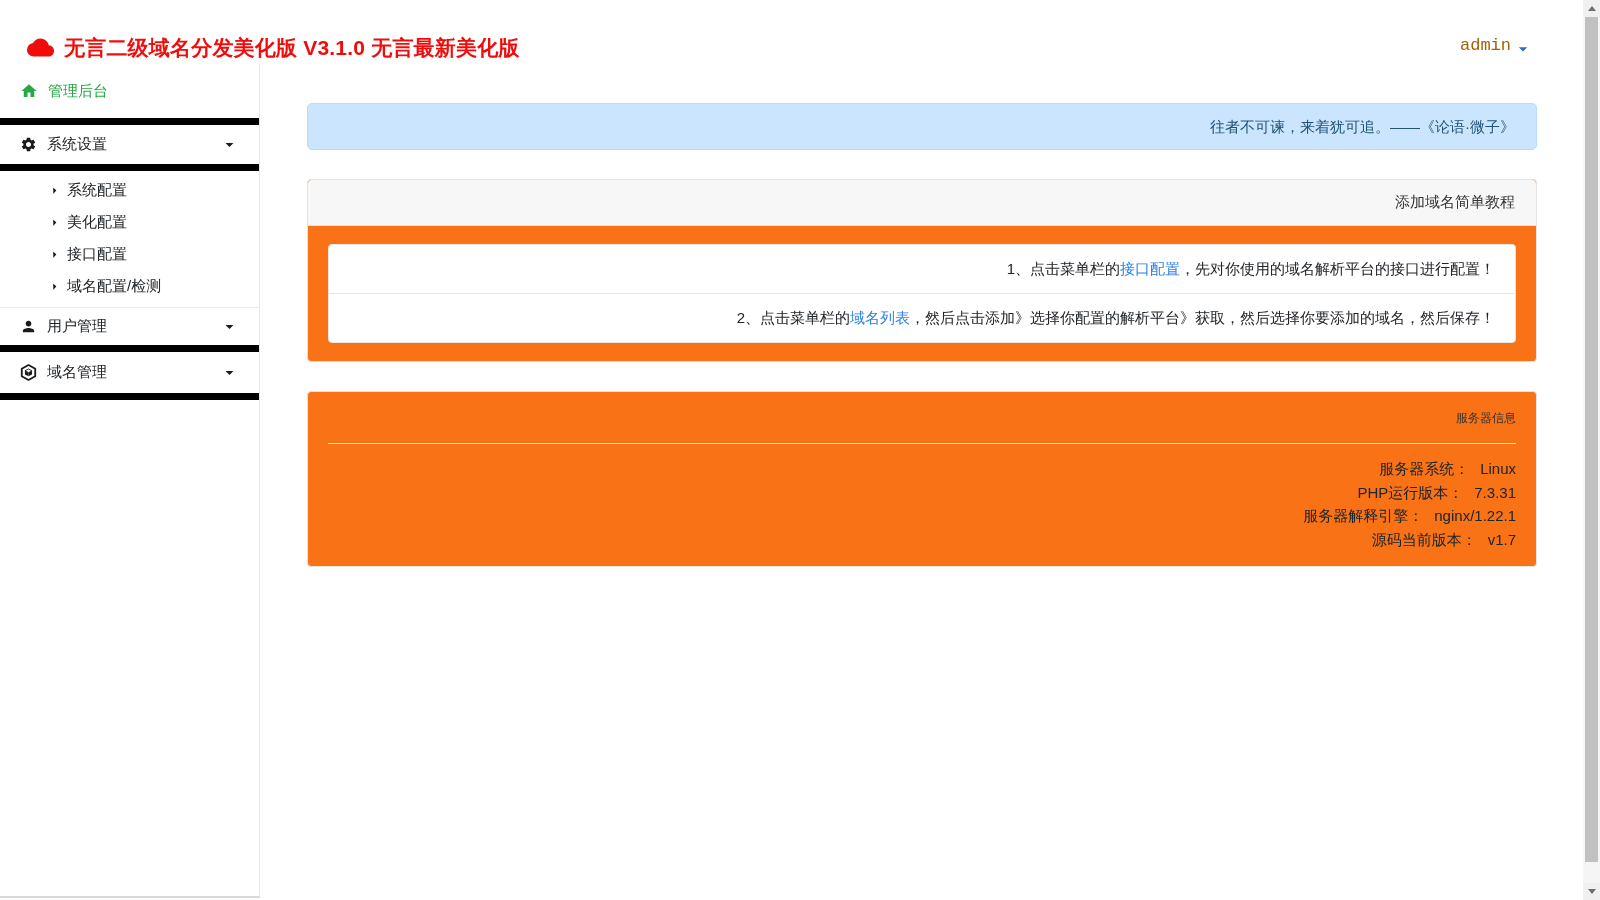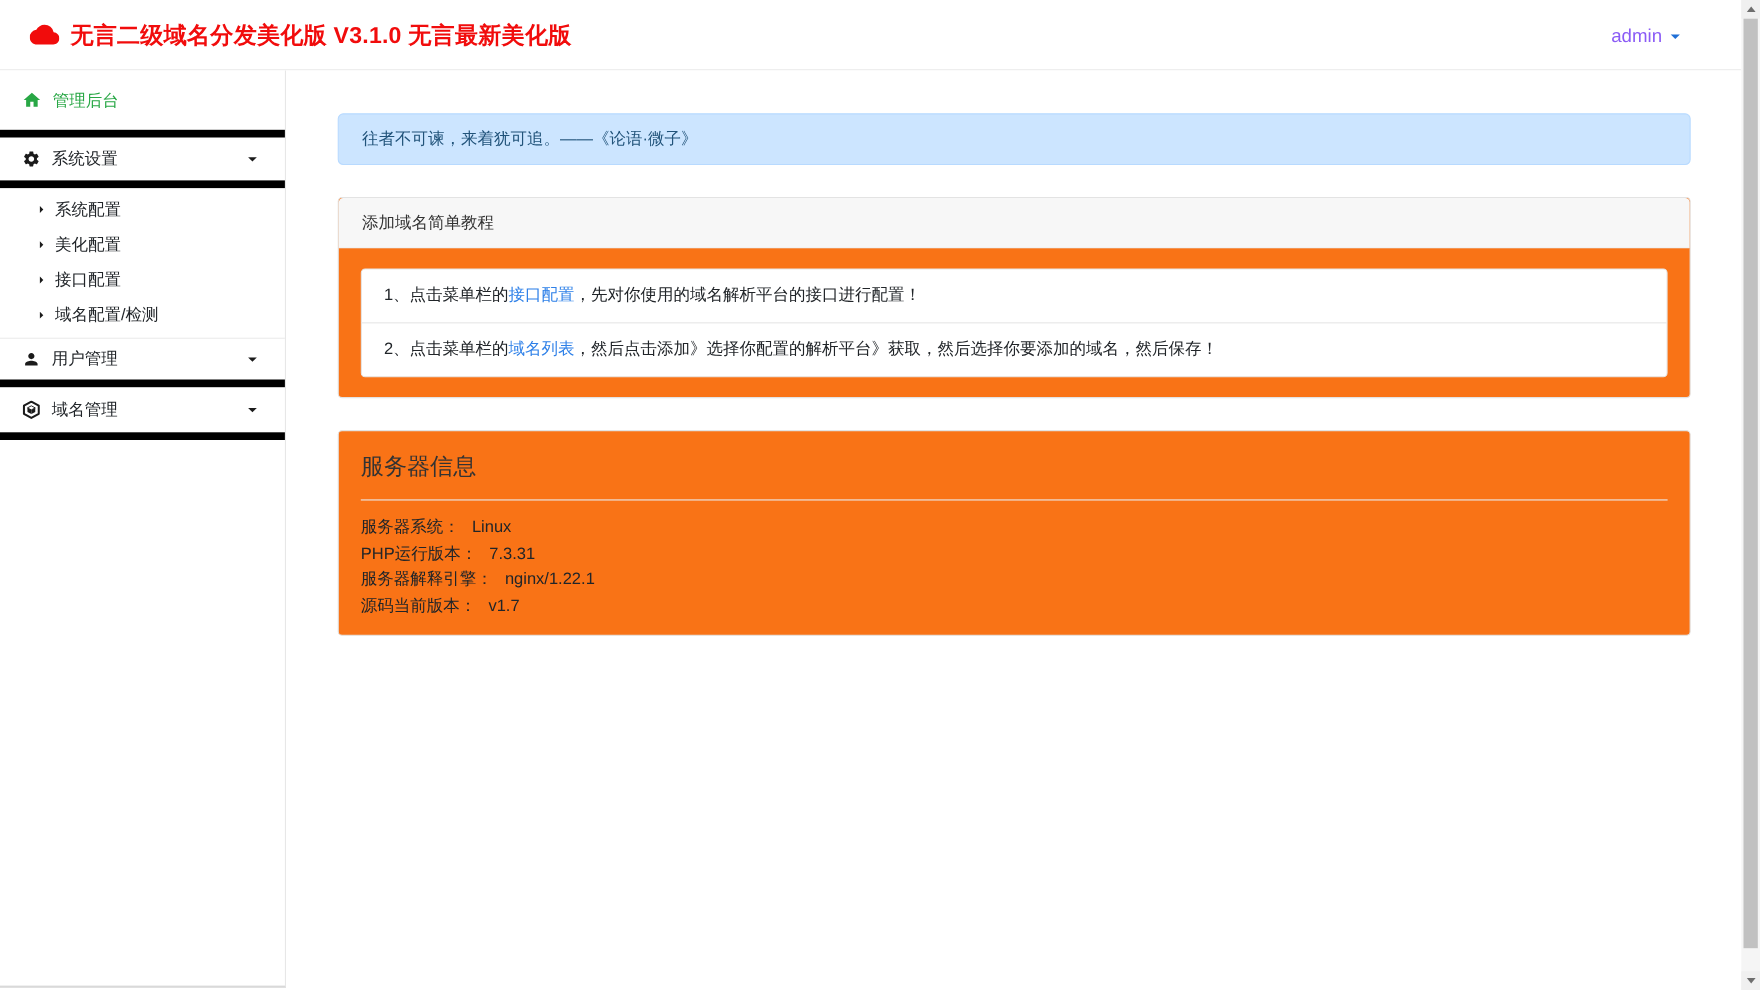--- a/index.html
+++ b/index.html
@@ -7,29 +7,29 @@
   body {
     font-family: "Liberation Sans", "DejaVu Sans", sans-serif;
     background: #ffffff;
     color: #212529;
     position: relative;
   }
   a { text-decoration: none; cursor: pointer; }
 
   
   .navbar {
-    position: absolute; top: 0; left: 0; right: 17px; height: 64px;
+    position: absolute; top: 16px; left: 0; right: 17px; height: 64px;
     background: #fff; border-bottom: 1px solid #e7e7e7;
     display: flex; align-items: center; justify-content: space-between;
     padding: 0 50px 0 27px;
   }
   .brand { display: flex; align-items: center; gap: 10px; cursor: pointer; }
   .brand-text { color: #f10c0c; font-weight: 700; font-size: 21px; letter-spacing: 0.2px; }
   .cloud-icon { fill: #f10c0c; width: 27px; height: 27px; }
-  .user-menu { display: flex; align-items: flex-end; gap: 2px; color: #8b5cf6; font-size: 17px; cursor: pointer; }
+  .user-menu { display: flex; align-items: flex-start; gap: 2px; color: #a16207; font-size: 17px; cursor: pointer; font-family: Liberation Mono, monospace; }
   .user-menu svg { fill: #1f6fd6; width: 20px; height: 20px; margin-top: 3px; }
 
   
   .sidebar {
     position: absolute; top: 64px; left: 0; width: 260px; height: 834px;
     background: #fff; border-right: 1px solid #e7e7e7; border-bottom: 2px solid #d9d9d9;
   }
   .side-item {
     display: flex; align-items: center; gap: 10px;
     padding: 0 20px; font-size: 15px; color: #212529; cursor: pointer;
@@ -38,28 +38,28 @@
   .side-item .mi { width: 17px; height: 17px; fill: #1b1b1b; flex: 0 0 auto; }
   .side-item .caret { margin-left: auto; width: 19px; height: 19px; fill: #1b1b1b; }
   .side-home { height: 61px; color: #28a745; }
   .side-home .mi { fill: #28a745; width: 18px; height: 18px; }
   .side-section-1 { height: 46px; }
   .side-section-2 { height: 44px; text-align: right; }
   .side-section-3 { height: 48px; justify-content: center; }
   .sub-list { padding: 3px 0 5px 0; border-bottom: 1px solid #ebebeb; }
   .sub-item {
     display: flex; align-items: center; gap: 5px;
-    height: 32px; padding-left: 30px; font-size: 15px; color: #212529; cursor: pointer;
+    height: 32px; padding-left: 30px; font-size: 15px; color: #212529; cursor: pointer; margin-left: 17px;
   }
   .sub-item svg { width: 15px; height: 15px; fill: #1b1b1b; }
 
   
   .main {
     position: absolute; left: 260px; top: 64px; right: 17px; bottom: 0;
-    padding: 39px 46px 0 47px; background: #fff;
+    padding: 39px 46px 0 47px; background: #fff; text-align: right;
   }
   .alert {
     background: #cce5ff; border: 1px solid #b8daff; color: #21537a;
     border-radius: 5px; padding: 12px 21px; font-size: 15px; line-height: 21px;
     margin-bottom: 19px;
   }
   .card {
     background: #f97316; border: 1px solid #e3e3e3; border-radius: 4px;
     margin-bottom: 23px;
     margin-top: 29px;
@@ -70,21 +70,21 @@
     border-radius: 4px 4px 0 0;
   }
   .card-body { padding: 18px 20px; }
   .list-group { border: 1px solid #e6e6e6; border-radius: 4px; background: #fff; }
   .list-item {
     padding: 13px 20px; font-size: 15px; line-height: 22px; color: #212529;
   }
   .list-item + .list-item { border-top: 1px solid #e6e6e6; }
   .list-item a { color: #2e80e8; }
   .server-card .card-body { padding: 18px 20px 14px 20px; }
-  .server-title { font-size: 21px; color: #333; }
+  .server-title { font-size: 12px; color: #333; }
   .server-card hr { border: none; border-top: 1px solid #ececec; margin: 16px 0 13px 0; }
   .server-row { font-size: 15px; line-height: 23.7px; color: #212529; }
   .server-row .val { margin-left: 11px; }
 
   
   .scrollbar {
     position: absolute; top: 0; right: 0; width: 17px; height: 900px;
     background: #f5f5f5;
   }
   .sb-btn {

